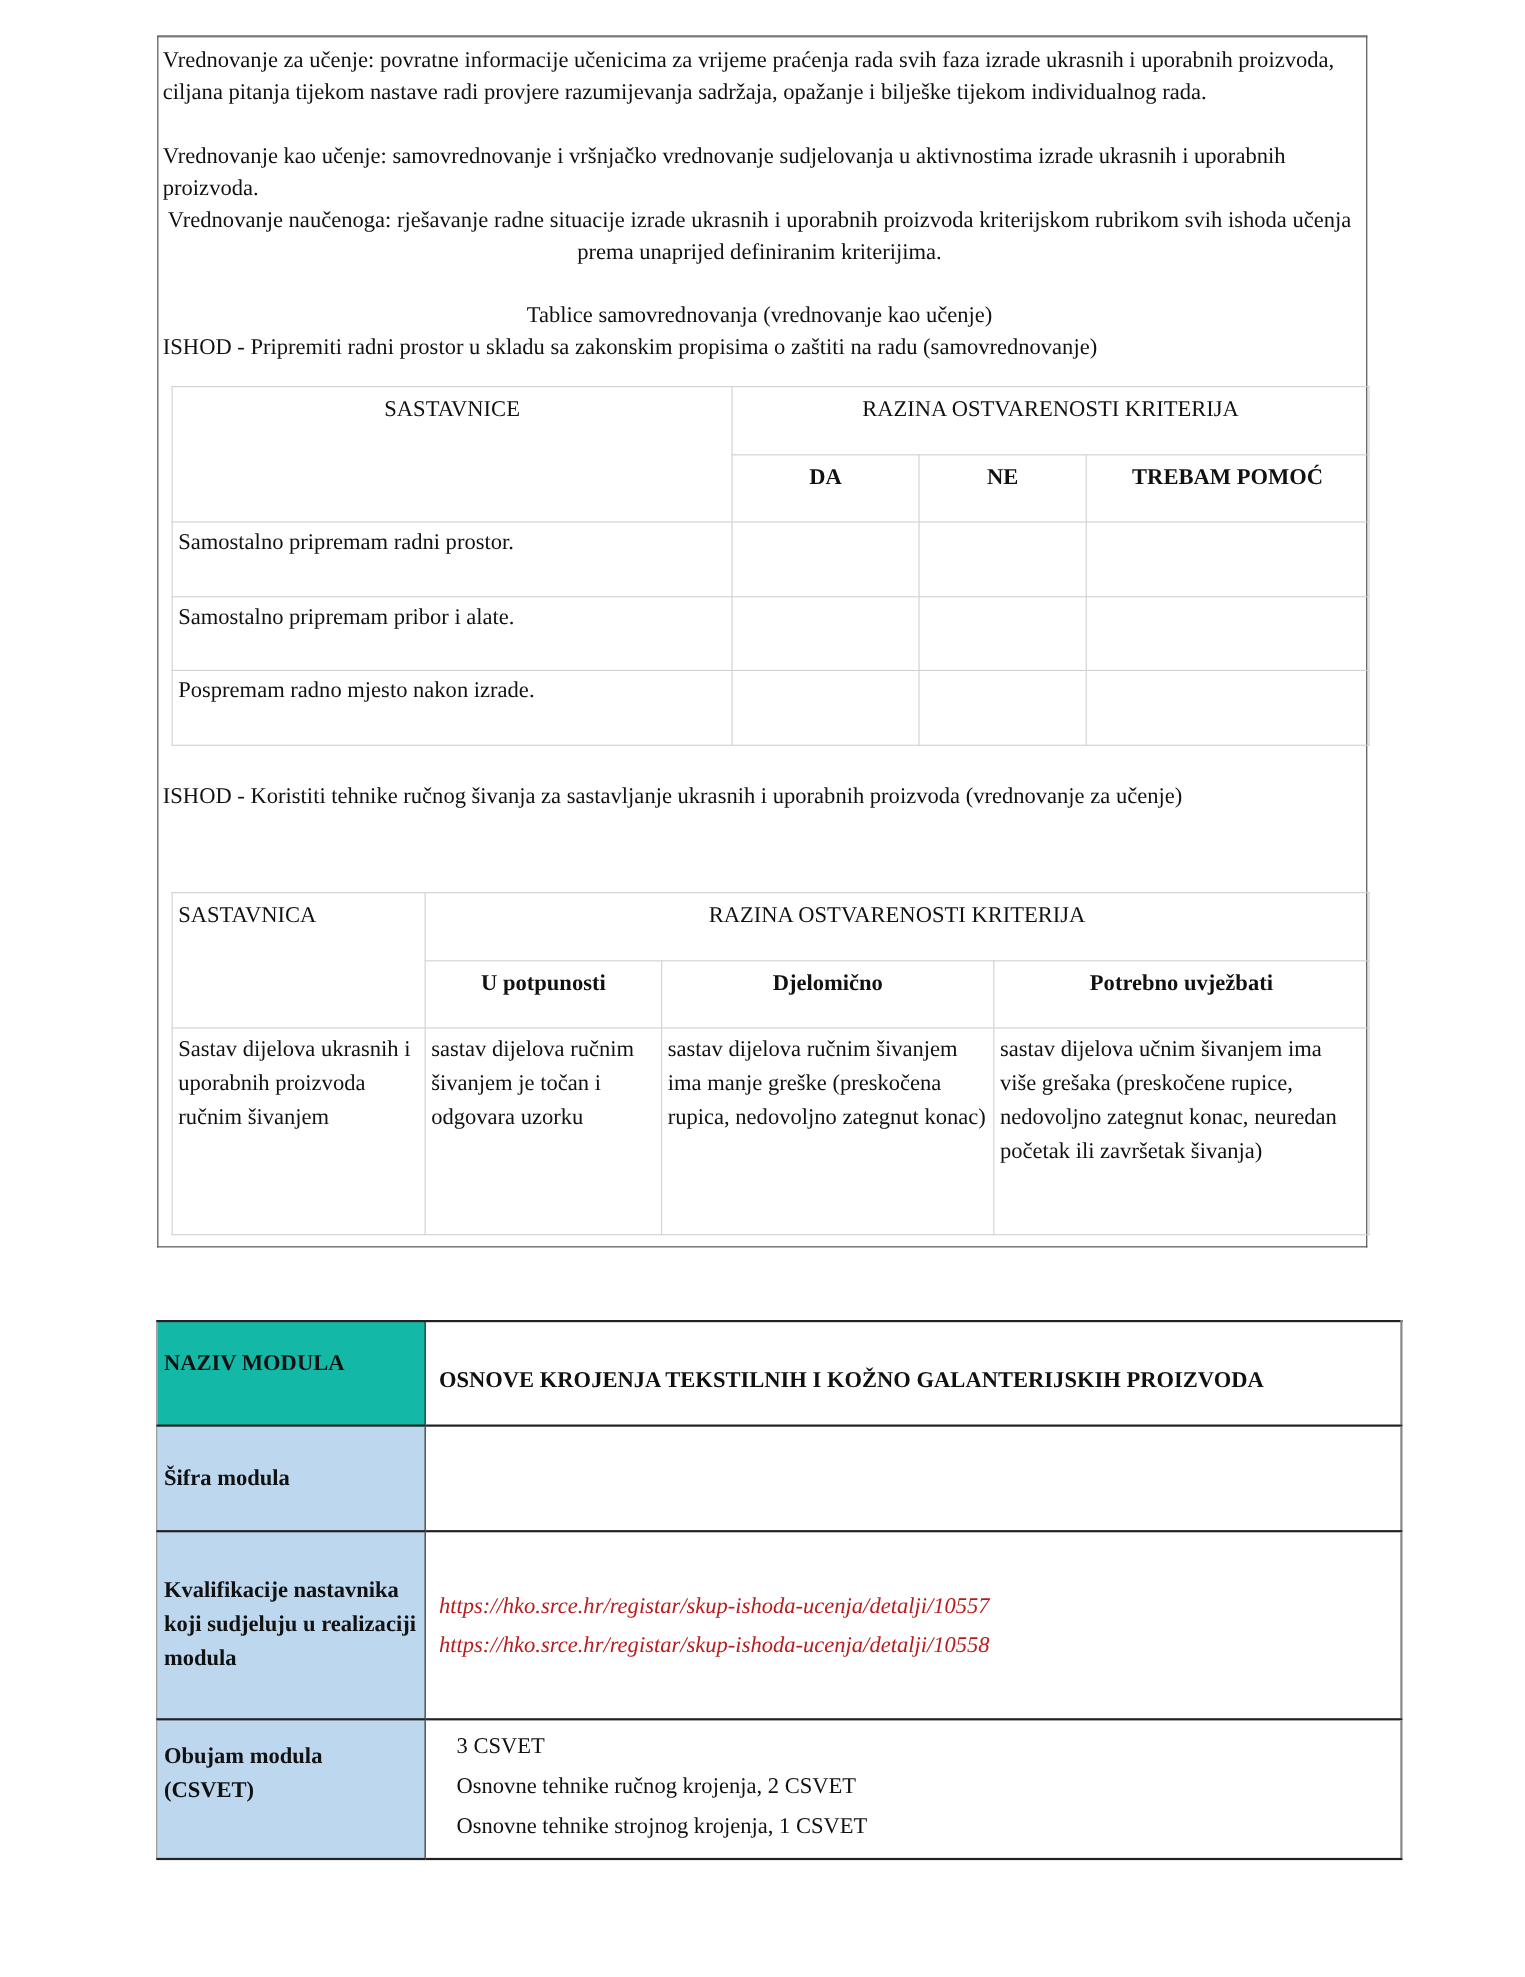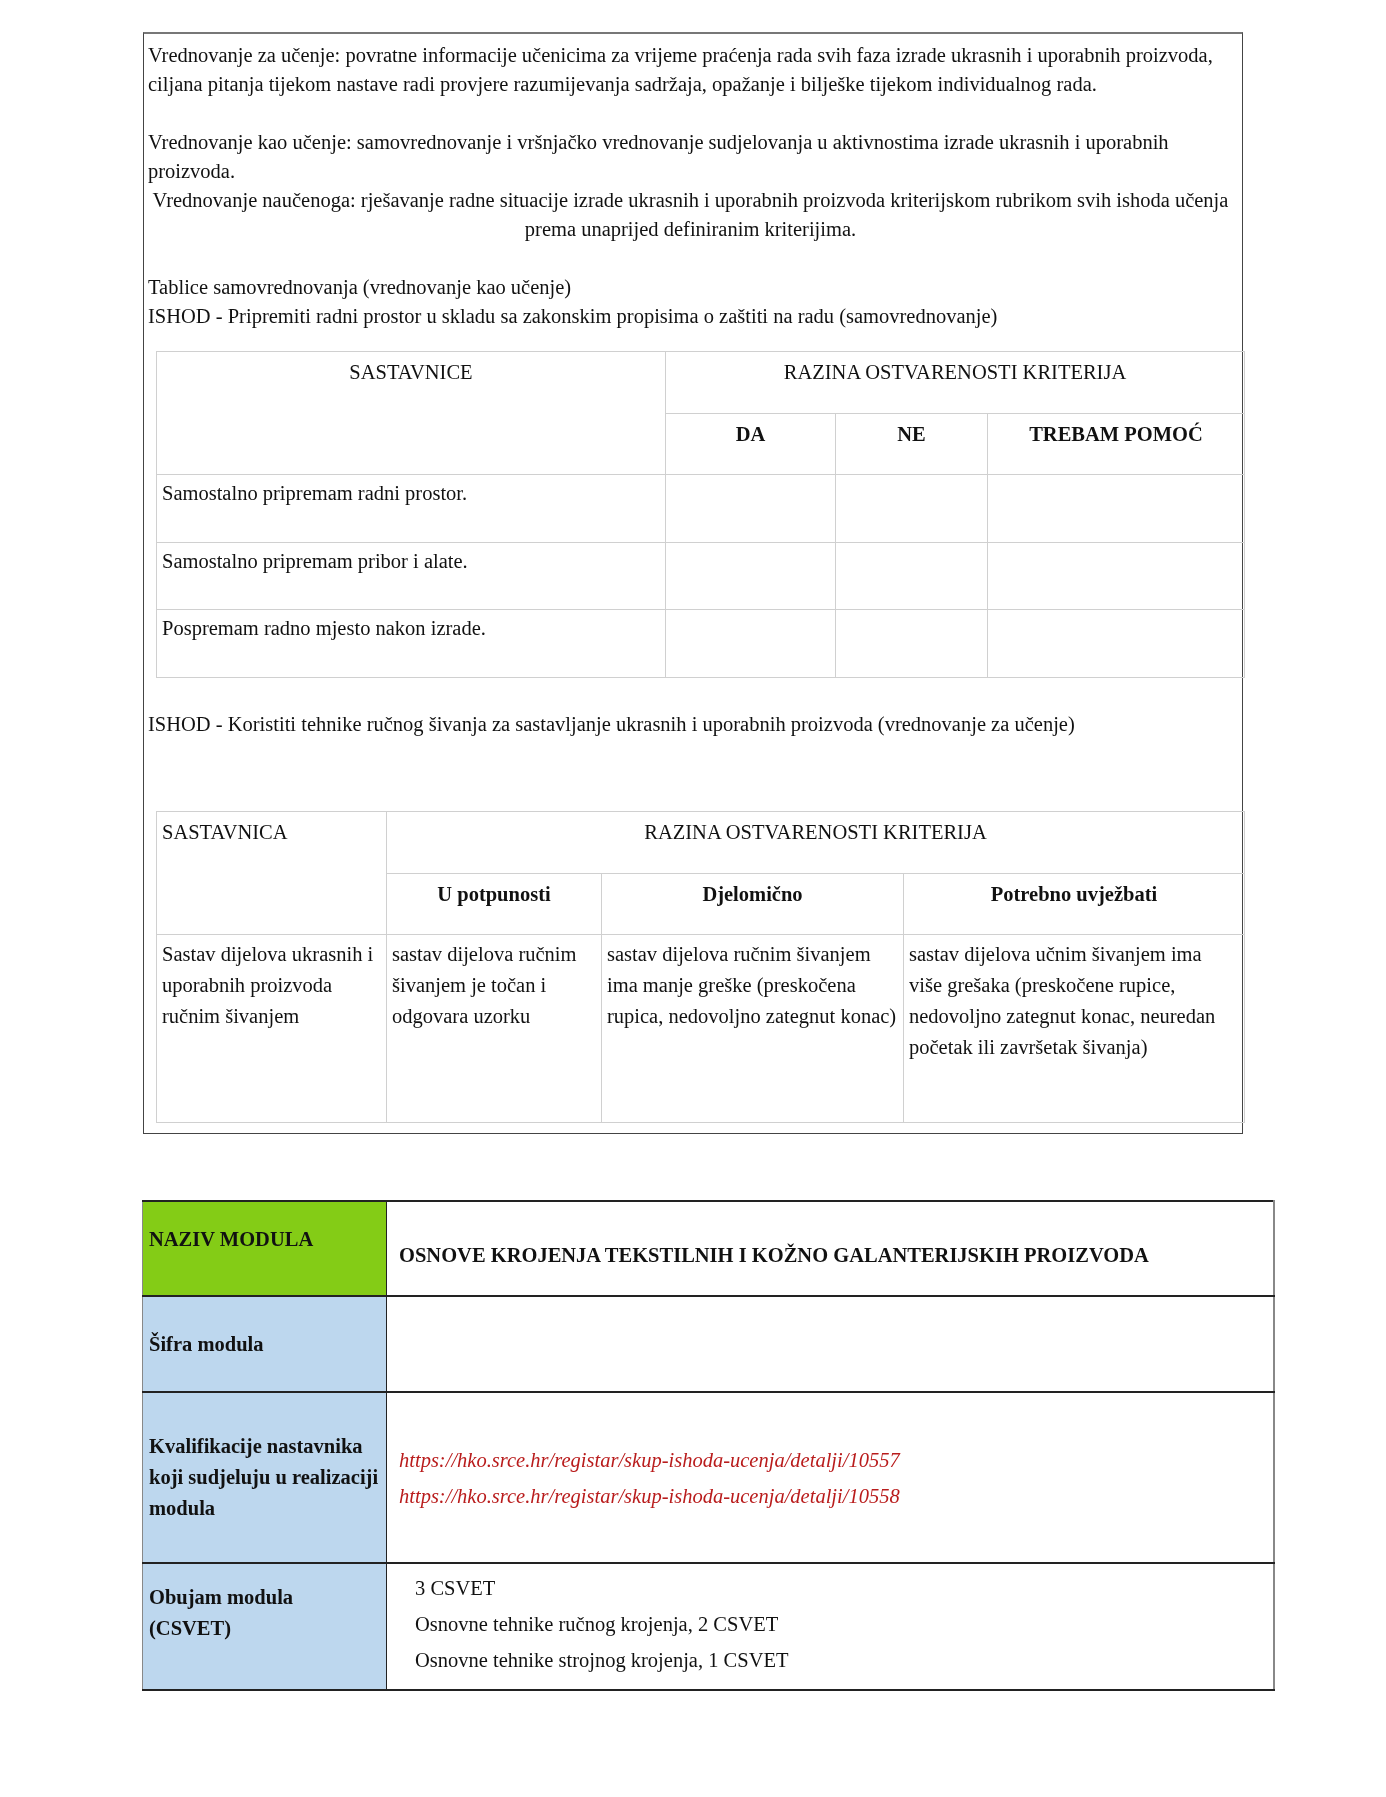--- a/index.html
+++ b/index.html
@@ -22,35 +22,35 @@
   #t2 { left: 156px; top: 811px; width: 1088px; }
   #t2 .hdrc { text-align: center; padding-top: 6px; }
   #t2 .sub { text-align: center; font-weight: bold; padding-top: 6px; }
   #t2 td.body { line-height: 31px; }
 
   
   #mod { left: 142px; top: 1200px; width: 1131px; border-collapse: collapse; table-layout: fixed;
          border-top: 2px solid #222; border-bottom: 2px solid #222; border-left: 1px solid #888; border-right: 2px solid #888; }
   #mod td { border-bottom: 2px solid #222; padding: 0 6px; font-size: 20.5px; vertical-align: middle; }
   #mod td.lbl { background: #bdd7ee; font-weight: bold; border-right: 1.5px solid #222; line-height: 31px; }
-  #mod td.lbl.dark { background: #84cc16; }
+  #mod td.lbl.dark { background: #14b8a6; }
   #mod td.val { padding-left: 12px; }
   .link { color: #b91c1c; font-style: italic; display: block; line-height: 36px; }
   .vline { display: block; line-height: 36px; margin-left: 16px; }
 </style>
 </head>
 <body>
 
 <div id="eval-box" class="abs"></div>
 
 <div class="para" style="top:41px;"><b>Vrednovanje za učenje:</b><span> povratne informacije učenicima za vrijeme praćenja rada svih faza izrade ukrasnih i uporabnih proizvoda, ciljana pitanja tijekom nastave radi provjere razumijevanja sadržaja, opažanje i bilješke tijekom individualnog rada.</span></div>
 <div class="para" style="top:128px;"><b>Vrednovanje kao učenje:</b><span> samovrednovanje i vršnjačko vrednovanje sudjelovanja u aktivnostima izrade ukrasnih i uporabnih proizvoda.</span></div>
 <div class="para" style="top:186px;text-align:center;"><b>Vrednovanje naučenoga:</b><span> rješavanje radne situacije izrade ukrasnih i uporabnih proizvoda kriterijskom rubrikom  svih ishoda učenja prema unaprijed definiranim kriterijima.</span></div>
 
-<div class="para" style="top:273px;">Tablice samovrednovanja (vrednovanje kao učenje)</div>
+<div class="para" style="top:273px;text-align:center;">Tablice samovrednovanja (vrednovanje kao učenje)</div>
 <div class="para" style="top:302px;">ISHOD - Pripremiti radni prostor u skladu sa zakonskim propisima o zaštiti na radu (samovrednovanje)</div>
 
 <table id="t1" class="t">
   <colgroup>
       <col style="width:509px">
       <col style="width:170px">
       <col style="width:152px">
       <col style="width:257px">
     </colgroup>
   <tbody>

